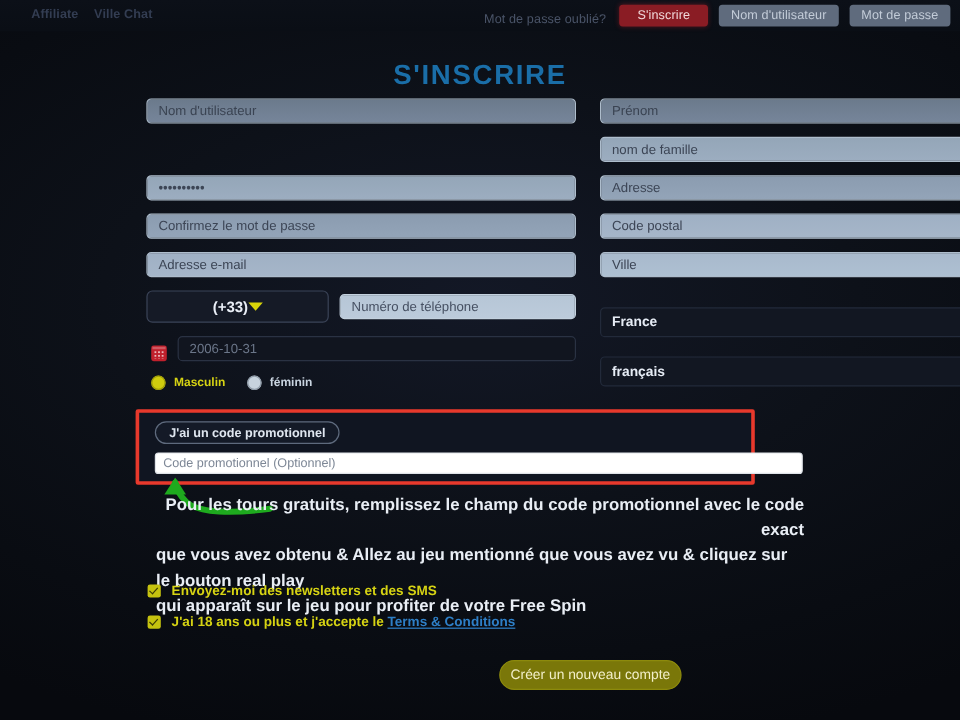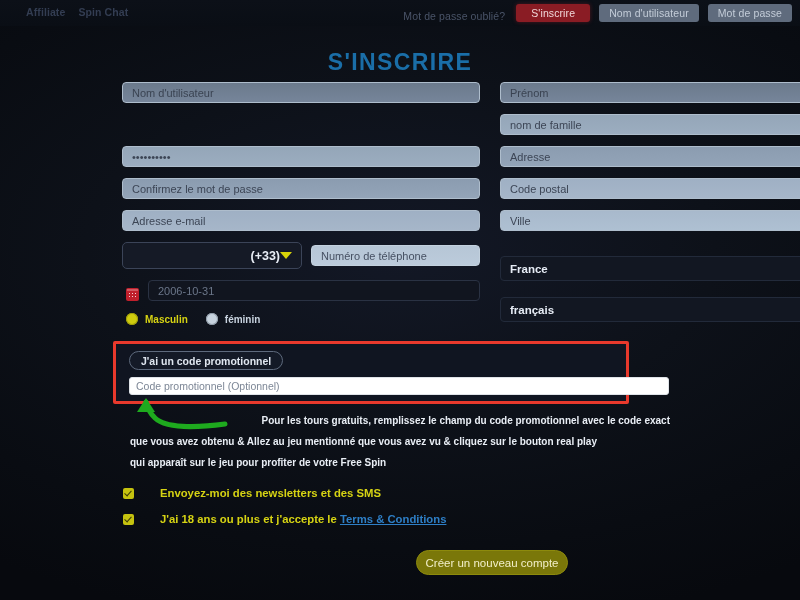--- a/index.html
+++ b/index.html
@@ -99,25 +99,25 @@
 
   .ul { margin-bottom: 11px; }
   .ur { margin-bottom: 11px; }
 
   
   .phone-row {
     display: flex; gap: 9px; align-items: center;
     margin-bottom: 11px;
   }
   .cc-select {
-    width: 180px; height: 27px;
+    width: 152px; height: 27px;
     background: #151a26;
     border: 1px solid #3b4458;
     border-radius: 5px;
-    display: flex; align-items: center; justify-content: flex-end;
+    display: flex; align-items: center; justify-content: center;
     padding: 0 9px;
     color: #e9eef6; font-size: 12.5px; font-weight: bold;
   }
   .chev {
     width: 0; height: 0;
     border-left: 6px solid transparent;
     border-right: 6px solid transparent;
     border-top: 7px solid #d8d409;
   }
   .phone-input {
@@ -216,33 +216,33 @@
     position: absolute; left: 125px; top: 398px;
     width: 105px; height: 36px;
     pointer-events: none;
   }
 
   
   .instructions {
     position: absolute; left: 130px; top: 410px;
     width: 540px;
     color: #e9eef5;
-    font-size: 10px; font-weight: bold;
+    font-size: 14px; font-weight: bold;
     line-height: 21px;
   }
   .instructions .l1 { display: block; text-align: right; }
   .instructions .l2 { display: block; }
   .instructions .l3 { display: block; }
 
   
   .checks {
     position: absolute; left: 123px; top: 487px;
   }
   .check-row {
-    display: flex; align-items: center; gap: 26px;
+    display: flex; align-items: flex-start; gap: 9px;
     margin-bottom: 14px;
   }
   .cb {
     width: 11px; height: 11px;
     background: #c5c20f;
     border-radius: 2px;
     position: relative;
     flex: 0 0 auto;
   }
   .cb::after {
@@ -275,21 +275,21 @@
   }
 </style>
 </head>
 <body>
 
 <div id="root">
 
   <div class="topbar">
     <div class="top-left">
       <a href="#">Affiliate</a>
-      <a href="#">Spin Chat</a>
+      <a href="#">Ville Chat</a>
     </div>
     <div class="top-right">
       <span class="forgot">Mot de passe oublié?</span>
       <div class="btn-top btn-signup">S'inscrire</div>
       <div class="btn-top btn-ghost">Nom d'utilisateur</div>
       <div class="btn-top btn-ghost">Mot de passe</div>
     </div>
   </div>
 
   <div class="page-title">S'INSCRIRE</div>

